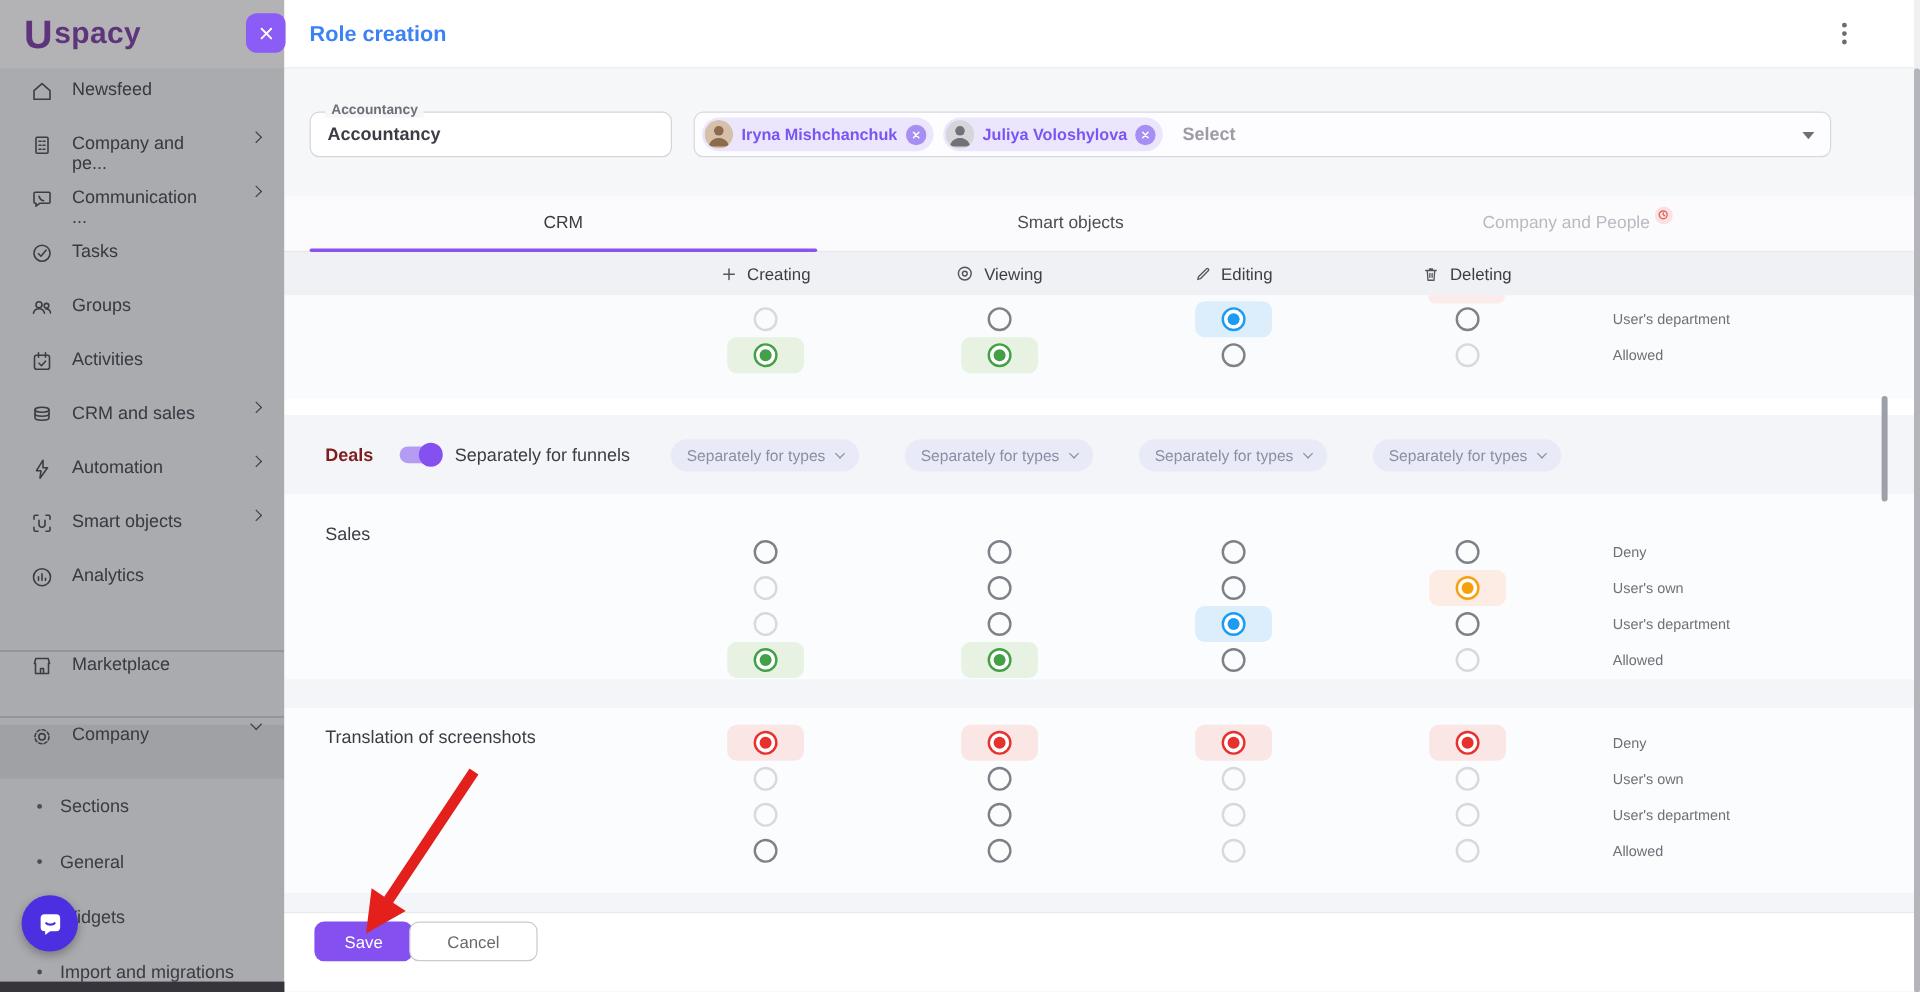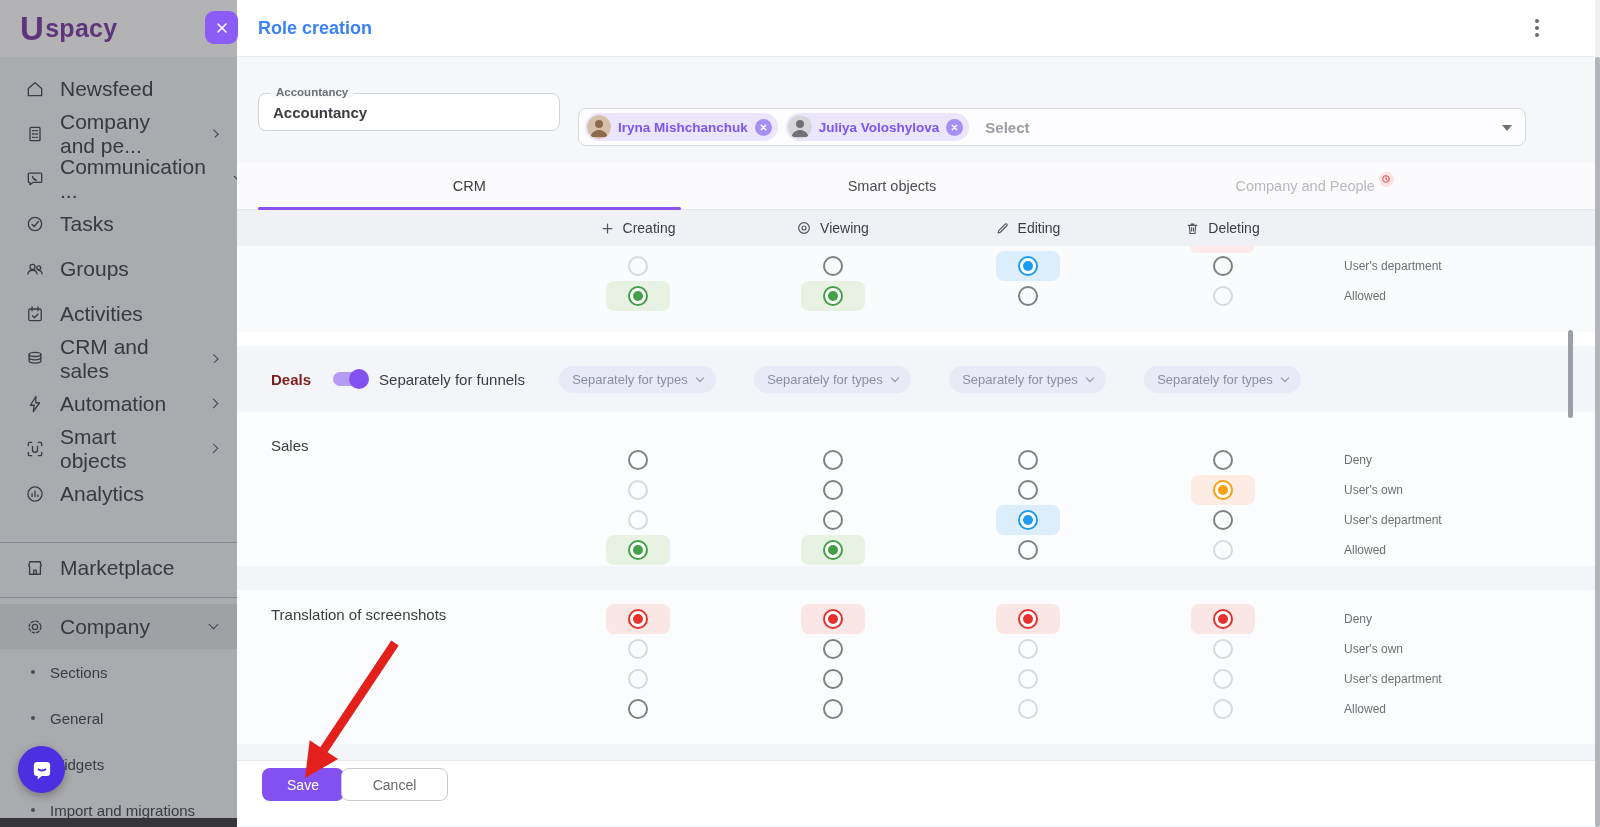--- a/index.html
+++ b/index.html
@@ -5,21 +5,21 @@
   * { margin:0; padding:0; box-sizing:border-box; }
   html,body { width:1600px; height:827px; font-family:"Liberation Sans","DejaVu Sans",sans-serif; }
   #app { position:relative; width:1600px; height:827px; overflow:hidden; background:#fff; }
 
   
   #sidebar { position:absolute; left:0; top:0; width:237px; height:827px; background:#f1f2f4; overflow:hidden; }
   .side-head { height:57px; background:#ffffff; display:flex; align-items:center; padding-left:20px; }
   .logo { color:#7b3aa2; font-weight:600; font-size:25px; letter-spacing:.3px; display:flex; align-items:center; }
   .logo .logo-u { font-weight:800; font-size:33px; margin-right:1px; line-height:1; }
   .side-nav { position:absolute; top:66px; left:0; right:0; }
-  .side-nav li { list-style:none; height:45px; display:flex; align-items:center; padding:0 20px 0 25px; gap:15px; color:#3f404a; font-size:21px; cursor:pointer; }
+  .side-nav li { list-style:none; height:45px; display:flex; padding:0 20px 0 25px; gap:15px; color:#3f404a; font-size:15px; cursor:pointer; }
   .side-nav li .spacer { flex:1; }
   .side-nav li svg { flex:0 0 auto; color:#45464f; }
   .divider { height:1px; background:rgba(90,90,100,.35); margin:26px 0 2px; }
   .divider2 { height:1px; background:rgba(90,90,100,.35); margin:7px 0 6px; }
   .li-selected { background:rgba(0,0,0,.06); }
   .sub-nav li { list-style:none; height:46px; display:flex; align-items:center; padding:0 20px 0 31px; gap:15px; color:#43444e; font-size:15px; cursor:pointer; }
   .bullet { width:4px; height:4px; border-radius:50%; background:#5c5d66; flex:0 0 auto; }
   .chev-r { width:7px; height:7px; border-right:1.7px solid #4a4b54; border-bottom:1.7px solid #4a4b54; transform:rotate(-45deg); }
   .chev-d { width:7px; height:7px; border-right:1.7px solid #4a4b54; border-bottom:1.7px solid #4a4b54; transform:rotate(45deg); margin-top:-4px; }
   .side-overlay { position:absolute; inset:0; background:rgba(44,44,54,.36); z-index:5; pointer-events:none; }
@@ -33,21 +33,21 @@
   .topbar { height:57px; background:#fff; border-bottom:1px solid #ececef; display:flex; align-items:center; padding:0 55px 0 21px; }
   .topbar h1 { font-size:18px; font-weight:700; color:#3b82f6; flex:1; }
   .kebab { display:flex; flex-direction:column; gap:3px; cursor:pointer; padding:6px; }
   .kebab i { width:4px; height:4px; border-radius:50%; background:#6b6c73; }
 
   
   .form-row { position:relative; height:106px;font-weight:bold; }
   .text-field { position:absolute; left:21px; top:36px; width:302px; height:38px; background:#fff; border:1px solid #d4d5db; border-radius:8px; display:flex; align-items:center; padding:0 14px; }
   .text-field .float-label { position:absolute; top:-8px; left:12px; font-size:11.5px; color:#6f7077; background:#f6f7f9; padding:0 5px; }
   .text-field .value { font-size:15px; color:#3b3c44; }
-  .select-field { position:absolute; left:341px; top:51px; width:948px; height:38px; background:#fdfdff; border:1px solid #d8d9df; border-radius:8px; display:flex; align-items:center; padding:0 34px 0 6px; gap:8px; cursor:pointer; }
+  .select-field { position:absolute; left:341px; top:36px; width:948px; height:38px; background:#fdfdff; border:1px solid #d8d9df; border-radius:8px; display:flex; align-items:center; padding:0 34px 0 6px; gap:8px; cursor:pointer; }
   .chip { height:28px; border-radius:14px; background:#ece6fc; display:flex; align-items:center; gap:7px; padding:0 6px 0 2px; }
   .chip .name { font-size:13.5px; color:#7a55f2; }
   .chip-x { width:17px; height:17px; border-radius:50%; background:#a78ef2; display:flex; align-items:center; justify-content:center; cursor:pointer; }
   .avatar { width:24px; height:24px; border-radius:50%; overflow:hidden; flex:0 0 auto; }
   .select-ph { font-size:15px; color:#9b9ca4; margin-left:8px; }
   .sel-caret { position:absolute; right:13px; top:16px; width:0; height:0; border-left:5px solid transparent; border-right:5px solid transparent; border-top:6px solid #6f7077; }
 
   
   .tabs { height:47px; background:#fbfbfd; border-bottom:1px solid #e8e8eb; margin:0 0 0 0; padding:0 74px 0 21px; display:flex; }
   .tab { flex:1; display:flex; align-items:center; justify-content:center; font-size:14.5px; color:#4b4c54; position:relative; cursor:pointer; gap:4px; }

